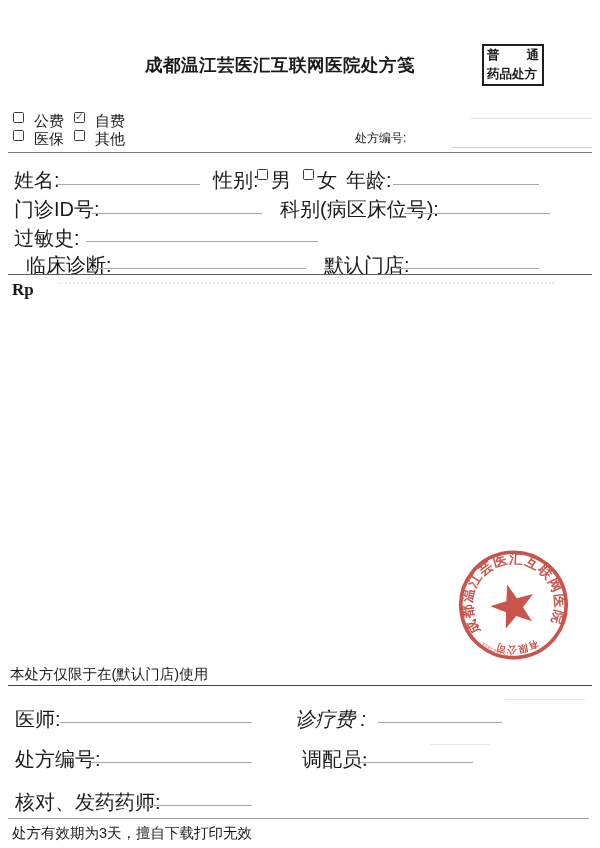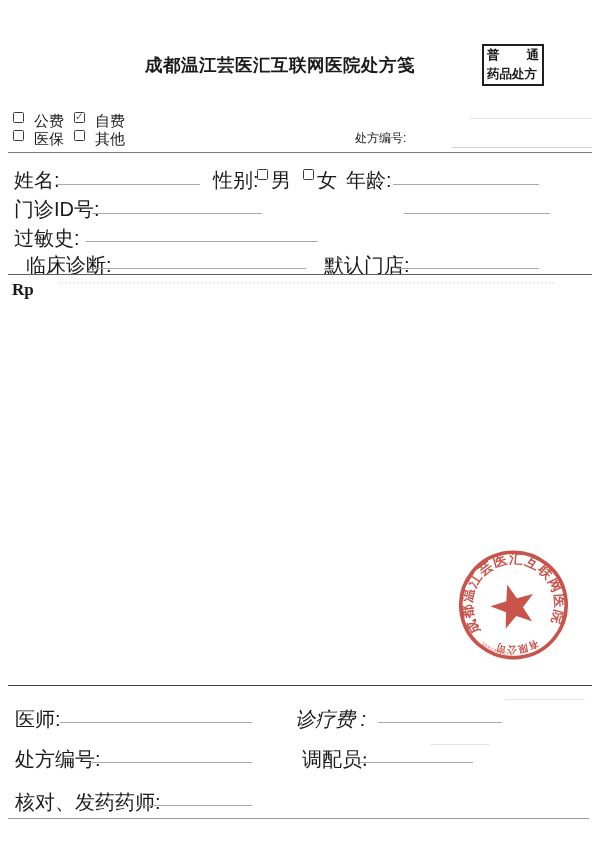--- a/index.html
+++ b/index.html
@@ -99,20 +99,21 @@
   <div class="lbl" style="left:213px;top:167px;">性别:</div>
   <span class="cb cbabs" style="left:257px;top:169px;"></span>
   <div class="lbl" style="left:271px;top:167px;">男</div>
   <span class="cb cbabs" style="left:303px;top:169px;"></span>
   <div class="lbl" style="left:317px;top:167px;">女</div>
   <div class="lbl" style="left:346px;top:167px;">年龄:</div>
   <span class="bl" style="left:393px;top:170px;width:146px;"></span>
 
   <div class="lbl" style="left:14px;top:196px;">门诊ID号:</div>
   <span class="bl" style="left:92px;top:199px;width:170px;"></span>
+  <div class="lbl" style="left:280px;top:196px;">科别(病区床位号):</div>
   <span class="bl" style="left:404px;top:199px;width:146px;"></span>
 
   <div class="lbl" style="left:14px;top:225px;">过敏史:</div>
   <span class="bl" style="left:86px;top:227px;width:232px;"></span>
 
   <div class="lbl" style="left:14px;top:252px;padding-left:12px;">临床诊断:</div>
   <span class="bl" style="left:89px;top:254px;width:217px;"></span>
   <div class="lbl" style="left:324px;top:252px;">默认门店:</div>
   <span class="bl" style="left:396px;top:254px;width:143px;"></span>
 
@@ -135,32 +136,34 @@
       </text>
       <text font-size="9.5" letter-spacing="0.6" font-weight="bold" font-family="Liberation Sans, sans-serif" fill="#c0392e">
         <textPath href="#arcBottom">有限公司</textPath>
       </text>
       <text font-size="4.5" letter-spacing="0.6" font-family="Liberation Sans, sans-serif" fill="#c0392e">
         <textPath href="#arcSerial">5101862865</textPath>
       </text>
     </g>
   </svg>
 
+  <div class="usage">本处方仅限于在(默认门店)使用</div>
   <div class="rule hr3"></div>
 
   <span class="ghost" style="left:505px;top:699px;width:80px;"></span>
   <div class="lbl" style="left:15px;top:706px;">医师:</div>
   <span class="bl" style="left:60px;top:708px;width:192px;"></span>
   <div class="lbl" style="left:295px;top:706px;font-style:italic;">诊疗费 :</div>
   <span class="bl" style="left:378px;top:708px;width:124px;"></span>
 
   <span class="ghost" style="left:430px;top:744px;width:60px;"></span>
   <div class="lbl" style="left:15px;top:746px;">处方编号:</div>
   <span class="bl" style="left:90px;top:748px;width:162px;"></span>
   <div class="lbl" style="left:302px;top:746px;font-family:Liberation Serif, serif;">调配员:</div>
   <span class="bl" style="left:360px;top:748px;width:113px;"></span>
 
   <div class="lbl" style="left:15px;top:789px;">核对、发药药师:</div>
   <span class="bl" style="left:137px;top:791px;width:115px;"></span>
 
   <div class="rule hr4"></div>
+  <div class="validity">处方有效期为3天，擅自下载打印无效</div>
 
 </div>
 
 </body></html>

